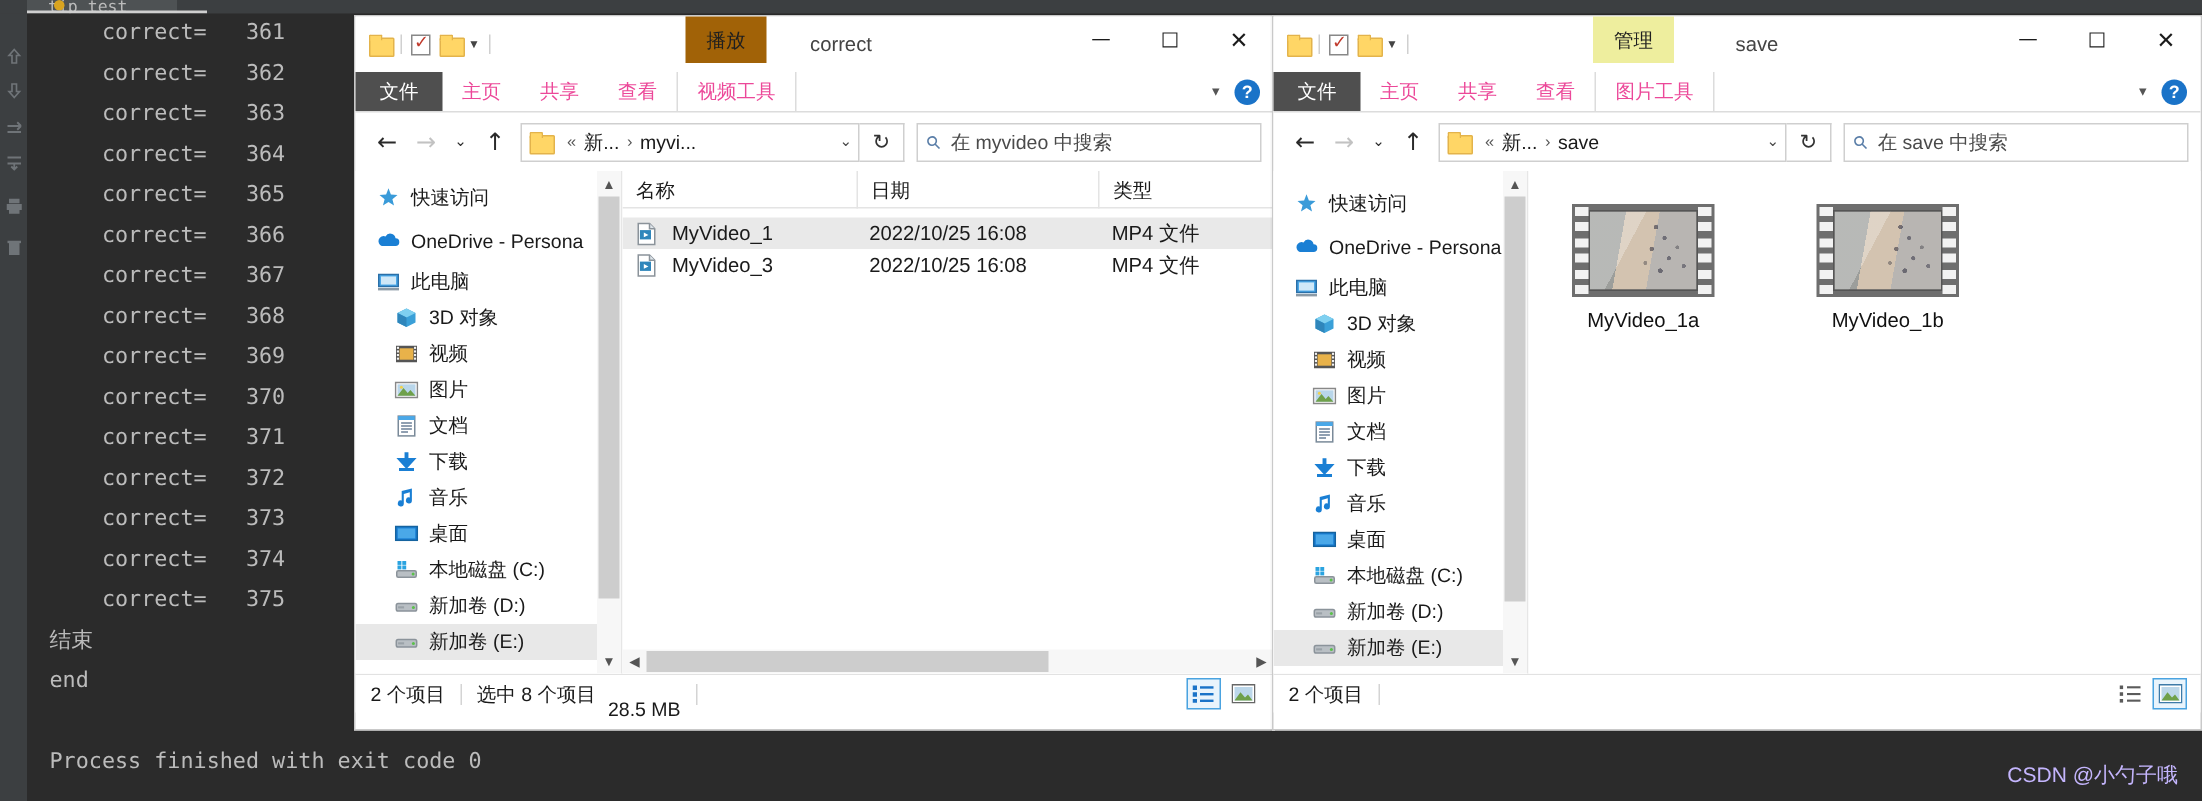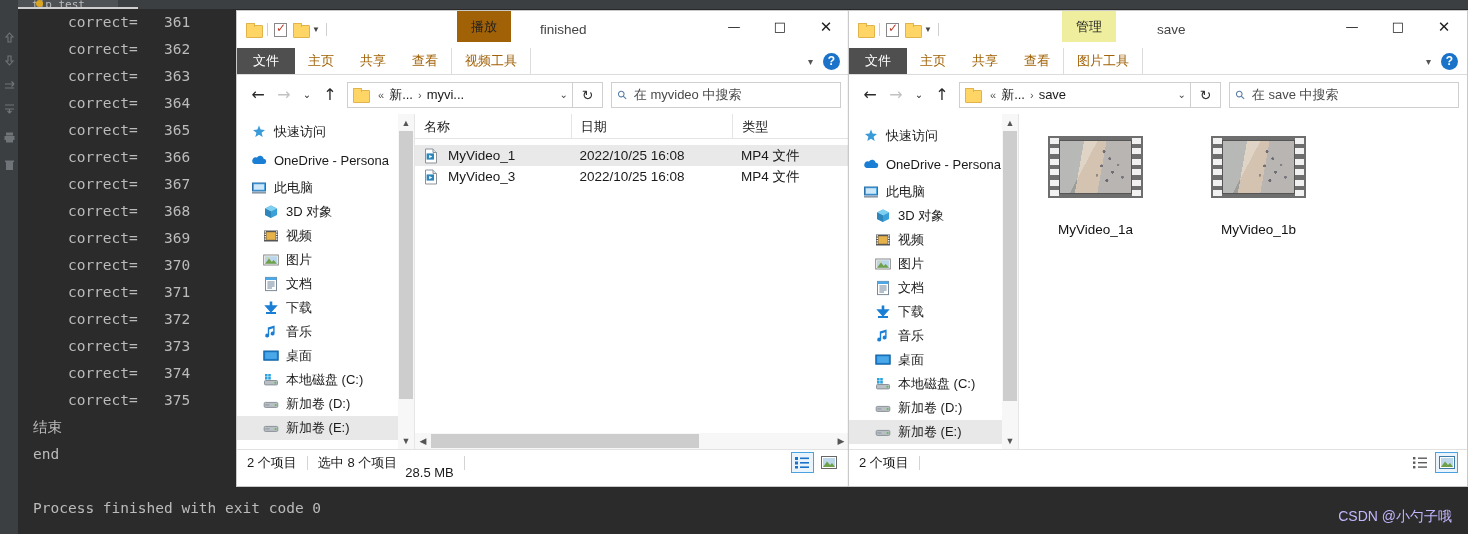--- a/index.html
+++ b/index.html
@@ -114,21 +114,21 @@
   }
   .win-btn.close { font-size: 15px; }
 
   .ribbon {
     position: relative; height: 27px; background: #ffffff;
     display: flex; align-items: stretch;
     border-bottom: 1px solid #dcdcdc;
   }
   .rtab {
     display: flex; align-items: center; justify-content: center;
-    font-size: 13px; color: #a16207; padding: 0 13px; white-space: nowrap;
+    font-size: 13px; color: #ec4899; padding: 0 13px; white-space: nowrap;
   }
   .rtab.file { background: #4f4f4f; color: #ffffff; padding: 0 16px; }
   .rtab.ctx {
     border-left: 1px solid #dcdcdc; border-right: 1px solid #dcdcdc;
     background: #fff;
   }
   .ribbon-right {
     margin-left: auto; display: flex; align-items: center;
     gap: 10px; padding-right: 9px;
   }
@@ -263,21 +263,21 @@
       radial-gradient(circle at 82% 46%, rgba(50,50,60,.4) 0 1.2px, transparent 1.4px),
       radial-gradient(circle at 52% 66%, rgba(50,50,60,.4) 0 1.2px, transparent 1.4px),
       radial-gradient(circle at 88% 70%, rgba(40,40,60,.45) 0 1.3px, transparent 1.5px);
   }
   .sprockets {
     position: absolute; top: 2px; bottom: 2px; width: 9px;
     display: flex; flex-direction: column; justify-content: space-between;
   }
   .sprockets.l { left: 2px; } .sprockets.r { right: 2px; }
   .sprockets i { display: block; width: 9px; height: 6px; background: #f2f2f2; }
-  .thumb-label { font-size: 13.5px; color: #111; margin-top: 24px; white-space: nowrap; }
+  .thumb-label { font-size: 13.5px; color: #111; margin-top: 8px; white-space: nowrap; }
 
   
   .statusbar {
     height: 26px; background: #fff; border-top: 1px solid #e2e2e2;
     display: flex; align-items: center; padding-left: 10px; gap: 0;
     font-size: 13px; color: #1a1a1a;
   }
   .st-sep { width: 1px; height: 14px; background: #d4d4d4; margin: 0 10px; }
   .viewbtns { margin-left: auto; display: flex; gap: 3px; padding-right: 9px; }
   .vbtn {
@@ -365,21 +365,21 @@
         <span class="qat-folder"></span>
         <span class="qat-sep"></span>
         <span class="qat-check"></span>
         <span class="qat-folder"></span>
         <span class="qat-caret">▼</span>
         <span class="qat-sep"></span>
       </div>
 
       <div class="win-tabhl" style="left:220px; background:#a16207;">播放</div>
 
-      <div class="win-name" style="left:303px;">finished</div>
+      <div class="win-name" style="left:303px;">correct</div>
 
       <div class="win-btns">
         <div class="win-btn">—</div>
         <div class="win-btn">□</div>
         <div class="win-btn close">✕</div>
       </div>
     </div>
 
     <div class="ribbon">
       <div class="rtab file">文件</div>

